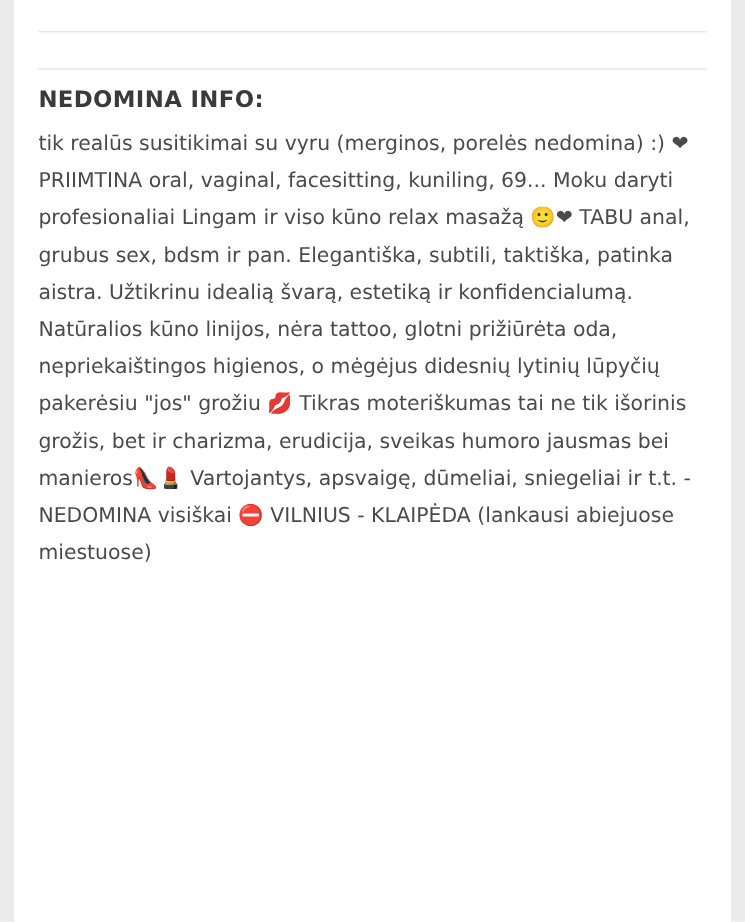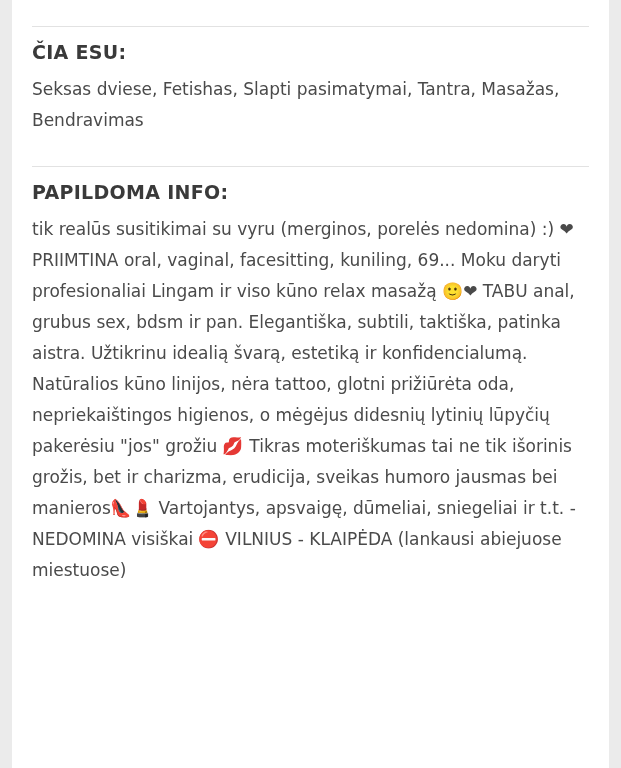--- a/index.html
+++ b/index.html
@@ -75,26 +75,22 @@
 
 <div class="page">
 
   <div class="edge-left"></div>
   <div class="edge-right"></div>
 
   <div class="content">
 
     <div class="rule top"></div>
 
-    <div class="section">
-      <h2 class="section-title">ČIA ESU:</h2>
-      <p class="section-body">Seksas dviese, Fetishas, Slapti pasimatymai, Tantra, Masažas, Bendravimas</p>
-    </div>
 
     <div class="rule mid"></div>
 
     <div class="section">
-      <h2 class="section-title">PAPILDOMA INFO:</h2>
+      <h2 class="section-title">NEDOMINA INFO:</h2>
       <p class="section-body">tik realūs susitikimai su vyru (merginos, porelės nedomina) :) ❤PRIIMTINA oral, vaginal, facesitting, kuniling, 69... Moku daryti profesionaliai Lingam ir viso kūno relax masažą 🙂❤ TABU anal, grubus sex, bdsm ir pan. Elegantiška, subtili, taktiška, patinka aistra. Užtikrinu idealią švarą, estetiką ir konfidencialumą. Natūralios kūno linijos, nėra tattoo, glotni prižiūrėta oda, nepriekaištingos higienos, o mėgėjus didesnių lytinių lūpyčių pakerėsiu "jos" grožiu 💋 Tikras moteriškumas tai ne tik išorinis grožis, bet ir charizma, erudicija, sveikas humoro jausmas bei manieros👠💄 Vartojantys, apsvaigę, dūmeliai, sniegeliai ir t.t. - NEDOMINA visiškai ⛔ VILNIUS - KLAIPĖDA (lankausi abiejuose miestuose)</p>
     </div>
 
   </div>
 </div>
 
 </body></html>

